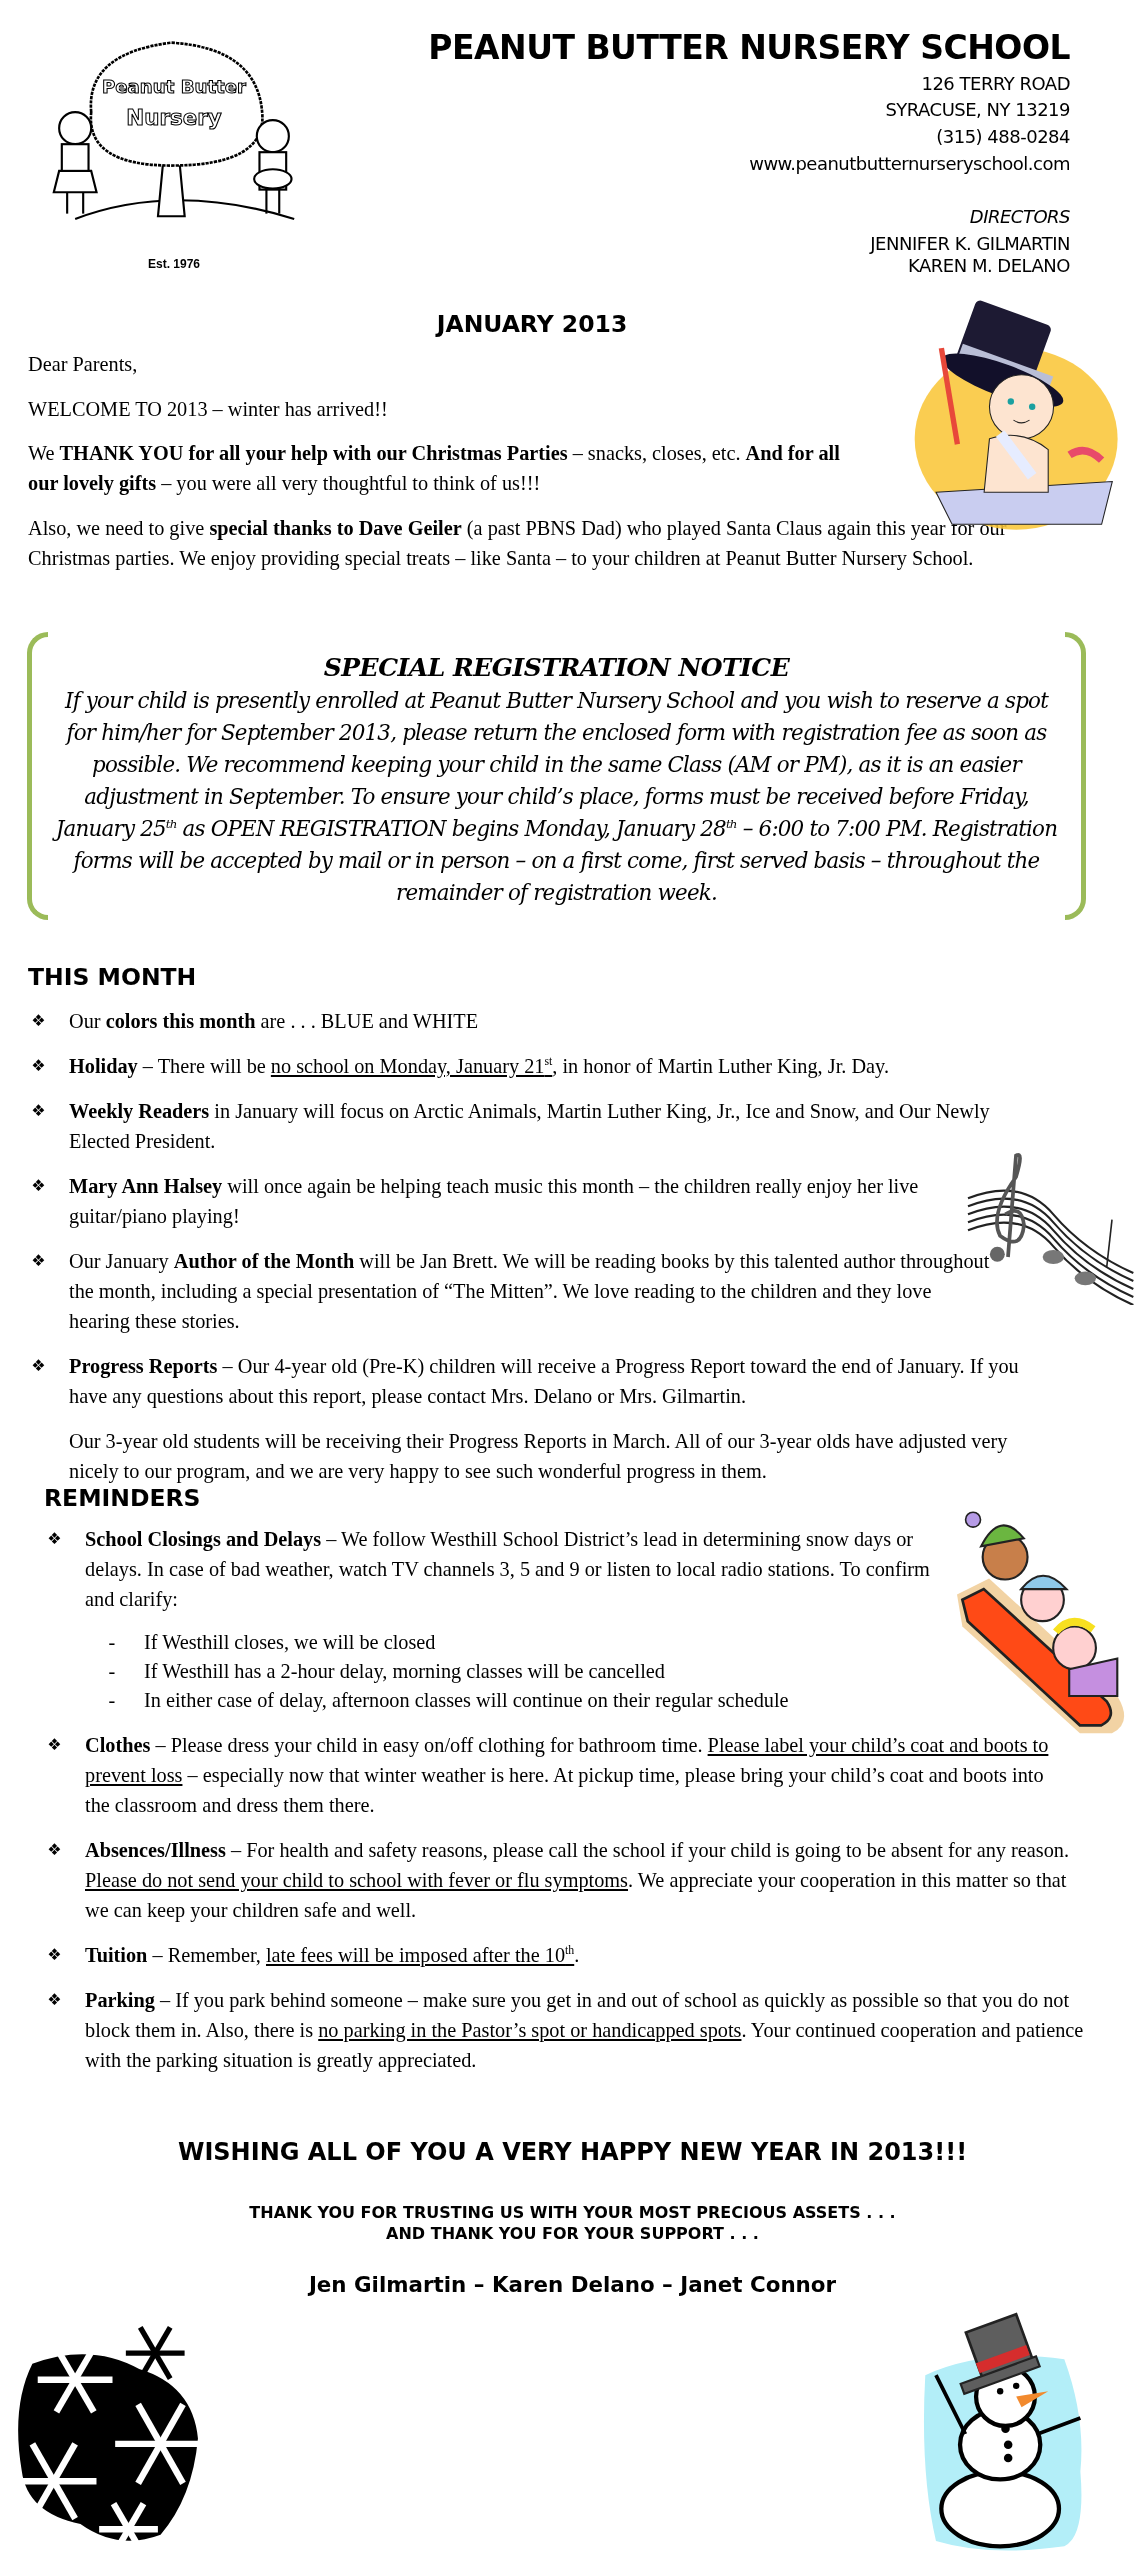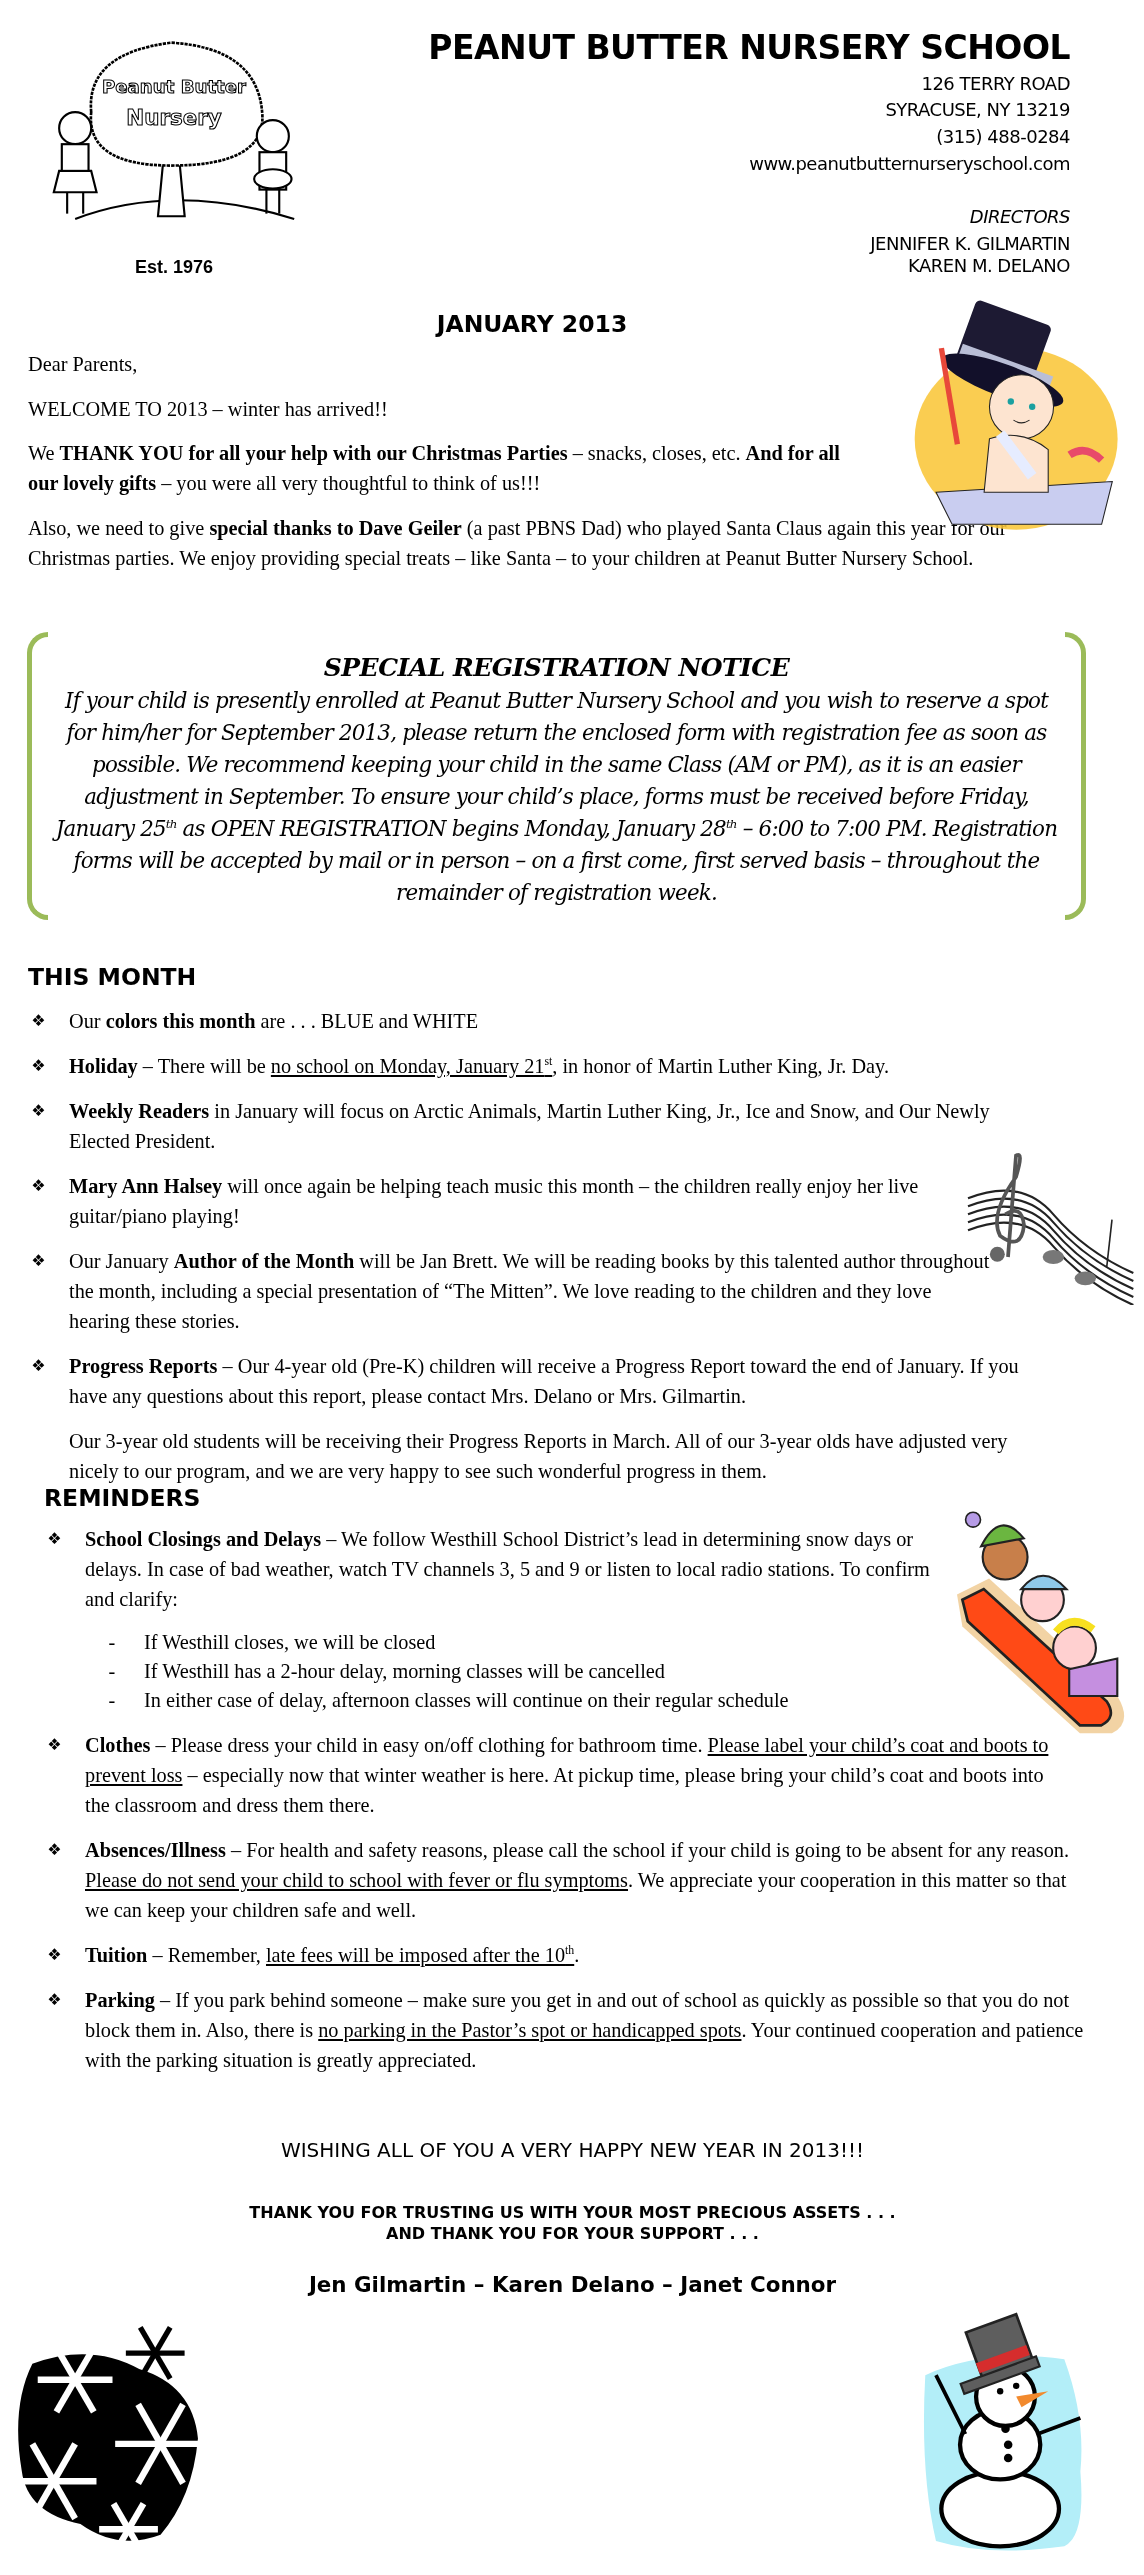--- a/index.html
+++ b/index.html
@@ -5,21 +5,21 @@
   * { box-sizing: border-box; margin: 0; padding: 0; }
   html, body { background: #ffffff; }
   body {
     width: 1145px; height: 2576px; position: relative; overflow: hidden;
     color: #000; font-family: "Liberation Serif", serif;
   }
   .abs { position: absolute; }
 
   
   #logo { left: 43px; top: 32px; width: 262px; height: 203px; }
-  #est { left: 43px; top: 257px; width: 262px; text-align: center; font-size: 18px; font-weight: bold; font-family: "Liberation Sans", sans-serif; }
+  #est { left: 43px; top: 257px; width: 262px; text-align: center; font-size: 12px; font-weight: bold; font-family: "Liberation Sans", sans-serif; }
   #school-name { right: 75px; top: 28px; font-size: 33px; font-weight: bold; font-family: "DejaVu Sans", sans-serif; letter-spacing: -0.5px; text-align: right; }
   .addr { right: 75px; font-size: 18px; font-family: "DejaVu Sans", sans-serif; text-align: right; letter-spacing: -0.5px; }
   #addr1 { top: 73px; } #addr2 { top: 99px; } #addr3 { top: 126px; } #addr4 { top: 153px; }
   #dir-label { top: 206px; font-style: italic; }
   #dir1 { top: 233px; } #dir2 { top: 255px; }
 
   
   #month-title { left: 0; width: 1048px; top: 310px; text-align: center; font-size: 23.5px; font-weight: bold; font-family: "DejaVu Sans", sans-serif; padding-left: 16px; }
   .p { left: 28px; font-size: 20.3px; line-height: 30px; }
   #greet { top: 349px; }
@@ -50,21 +50,21 @@
   sup { font-size: 11.8px; line-height: 0; text-align: right; }
   .sub-para { margin-top: 15px; }
   .dash-list { list-style: none; margin: 14px 0 0 0; }
   .dash-list li { position: relative; padding-left: 59px; line-height: 29px; }
   .dash-list li::before { content: "-"; position: absolute; left: 23.5px; }
 
   #music { left: 957px; top: 1145px; width: 182px; height: 160px; }
   #sled { left: 941px; top: 1498px; width: 203px; height: 241px; }
 
   
-  #wish { left: 0; width: 1145px; top: 2138px; text-align: center; font-size: 20px; font-weight: normal; font-family: "DejaVu Sans", sans-serif; }
+  #wish { left: 0; width: 1145px; top: 2138px; text-align: center; font-size: 24px; font-weight: bold; font-family: "DejaVu Sans", sans-serif; }
   #trust1, #trust2 { left: 0; width: 1145px; text-align: center; font-size: 16px; font-weight: bold; font-family: "DejaVu Sans", sans-serif; }
   #trust1 { top: 2203px; } #trust2 { top: 2224px; }
   #signers { left: 0; width: 1145px; top: 2272px; text-align: center; font-size: 21.4px; font-weight: bold; font-family: "DejaVu Sans", sans-serif; }
   #snowflakes { left: 0; top: 2321px; width: 225px; height: 235px; }
   #snowman { left: 909px; top: 2311px; width: 193px; height: 246px; }
 </style>
 </head>
 <body>
 
 <svg id="logo" class="abs" viewBox="0 0 490 380">

